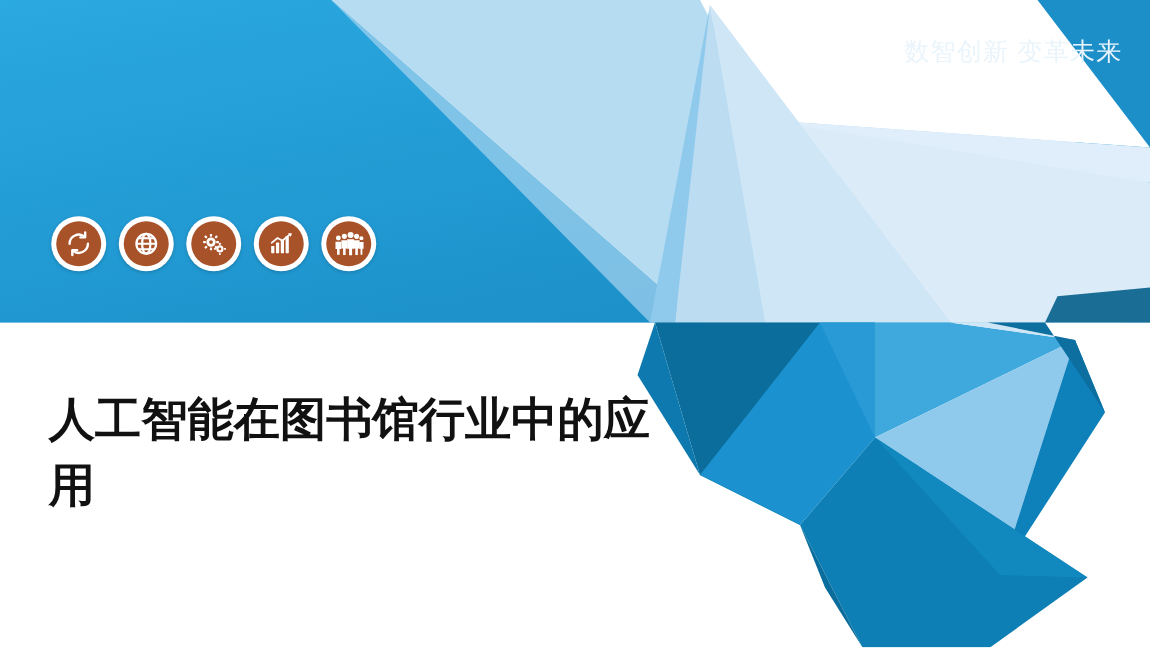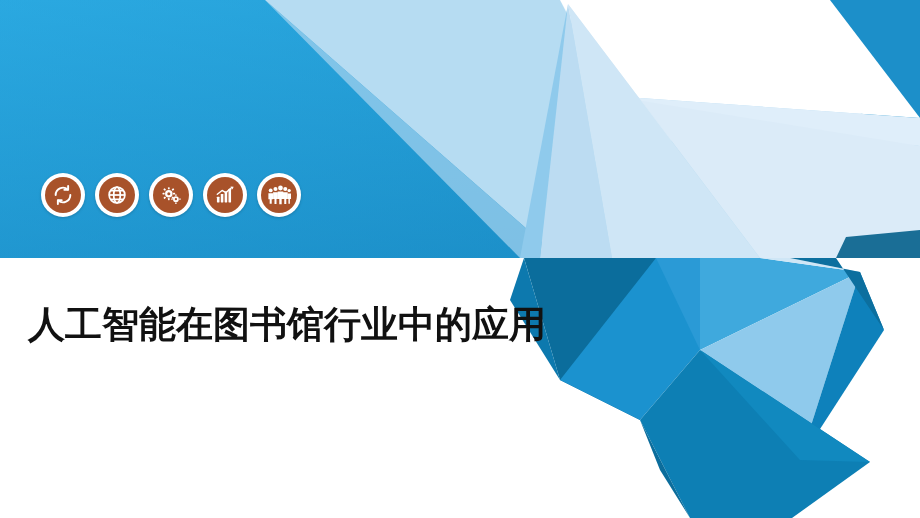--- a/index.html
+++ b/index.html
@@ -70,21 +70,21 @@
     display: block;
   }
   
   #title-block {
     position: absolute;
     left: 28px;
     top: 299px;
     width: 520px;
   }
   #title-text {
-    margin: 0;
+    margin: 11px;
     font-size: 37px;
     line-height: 1.42;
     font-weight: bold;
     color: #111111;
     letter-spacing: 0px;
     font-family: "Liberation Sans", "DejaVu Sans", sans-serif;
   }
 </style>
 </head>
 <body>
@@ -134,20 +134,21 @@
     <polygon points="760,258 860,272 790,258" fill="#cfe6f6"></polygon>
 
     <polygon points="860,272 800,460 884,330" fill="#0e81bb"></polygon>
     <polygon points="790,258 860,272 884,330 836,258" fill="#0c6f9f"></polygon>
 
     <polygon points="640,420 700,350 870,462 792,518 690,518" fill="#0d7fb4"></polygon>
     <polygon points="700,350 800,460 870,462" fill="#1189bf"></polygon>
     <polygon points="640,420 690,518 660,470" fill="#0b6d9c"></polygon>
   </svg>
 
+  <div id="tagline">数智创新 变革未来</div>
 
   <div id="icon-strip">
 
     <div class="icon-badge">
       <div class="icon-disc">
         <svg width="22" height="22" viewBox="0 0 24 24" fill="none" stroke="#ffffff" stroke-width="2.1" stroke-linecap="round" stroke-linejoin="round">
           <path d="M4 12a8 8 0 0 1 13.2-6"></path>
           <polyline points="17.6 2.2 17.6 6.4 13.4 6.4"></polyline>
           <path d="M20 12a8 8 0 0 1-13.2 6"></path>
           <polyline points="6.4 21.8 6.4 17.6 10.6 17.6"></polyline>

